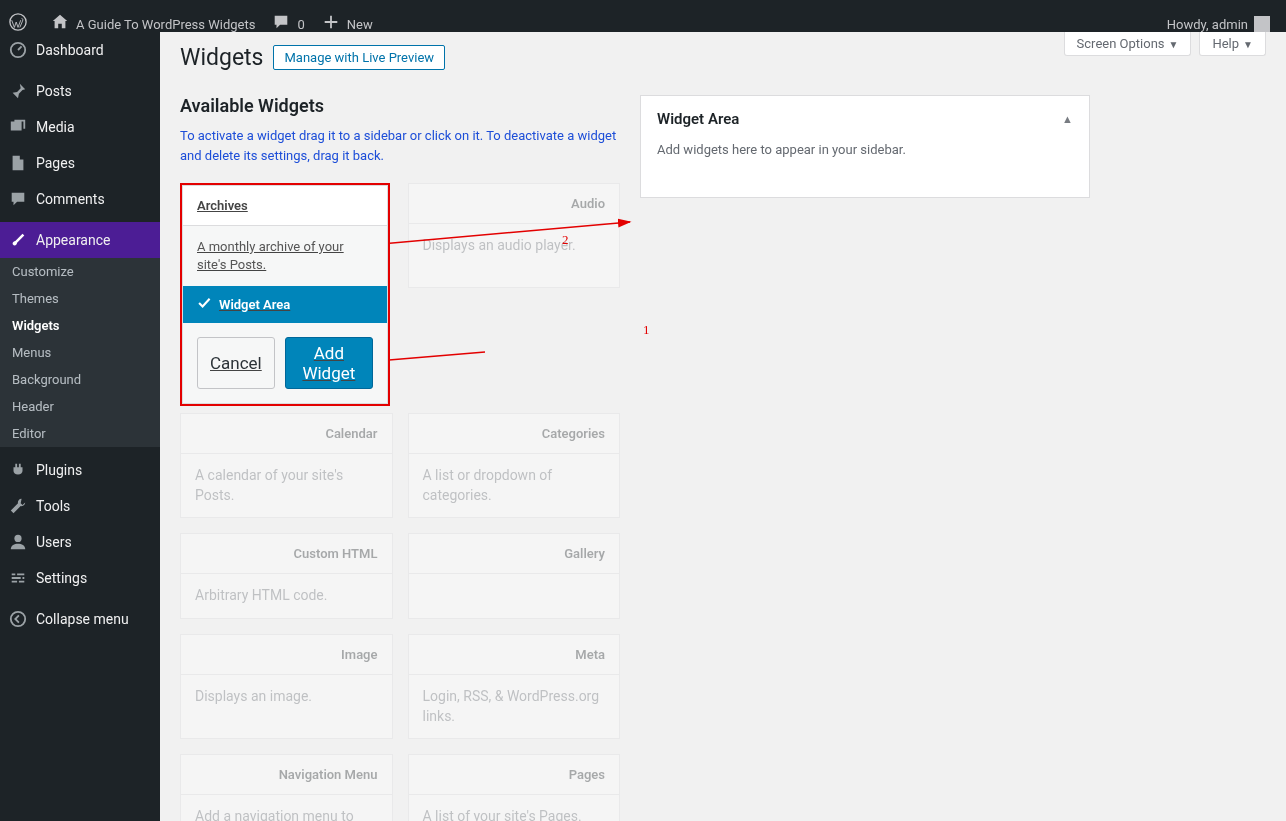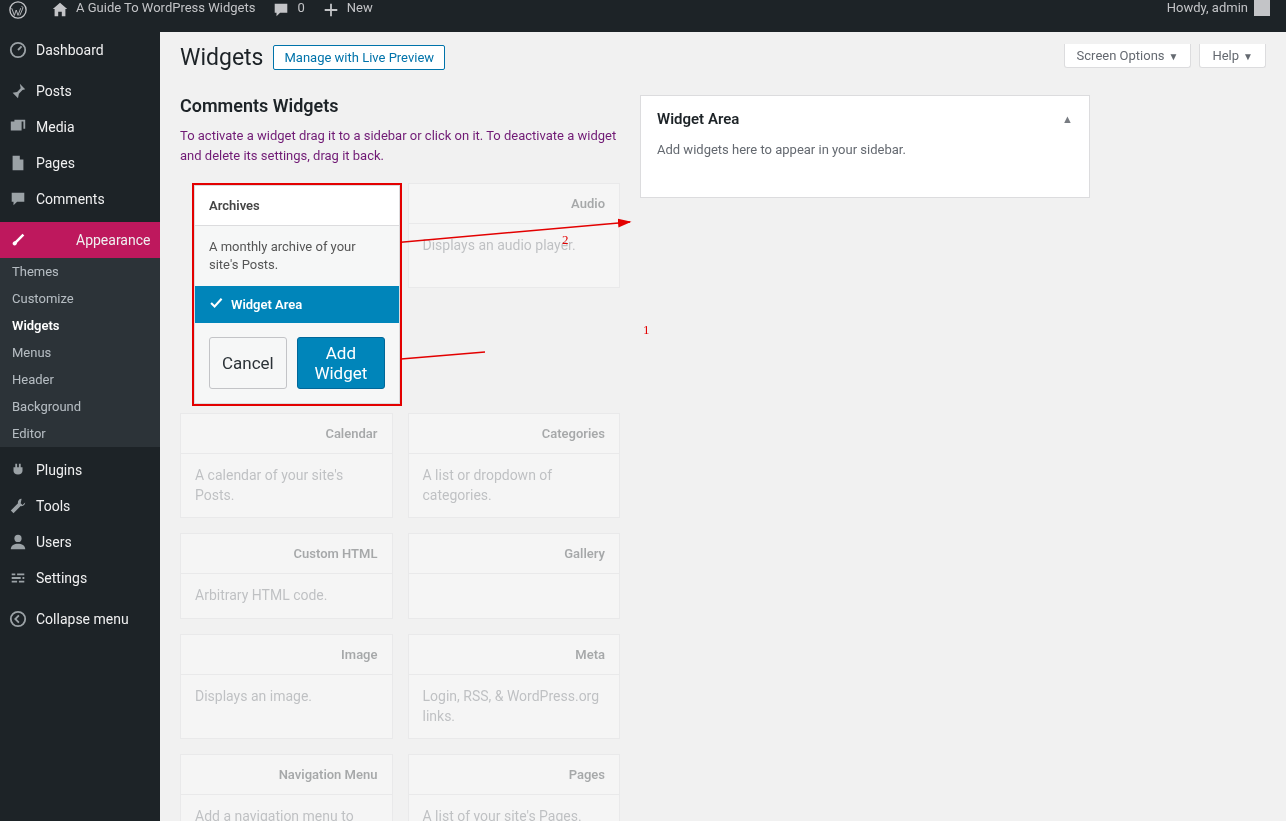--- a/index.html
+++ b/index.html
@@ -1,63 +1,63 @@
 <!DOCTYPE html>
 <html><head>
 <meta charset="utf-8">
 <style>
 * { margin: 0; padding: 0; box-sizing: border-box; font-family: -apple-system, BlinkMacSystemFont, "Segoe UI", Roboto, Oxygen-Sans, Ubuntu, Cantarell, "Helvetica Neue", sans-serif; }
 body { background: #f1f1f1; width: 1286px; height: 821px; overflow: hidden; font-size: 13px; color: #444; }
 
 
 .adminbar { background: #1d2327; color: #f0f0f1; height: 32px; display: flex; align-items: center; justify-content: space-between; font-size: 13px; padding: 0 8px 0 0; }
 .adminbar-left, .adminbar-right { display: flex; align-items: center; height: 100%; }
-.adminbar-item { display: flex; align-items: flex-start; height: 100%; padding: 0 8px; cursor: pointer; color: #c3c4c7; }
+.adminbar-item { display: flex; align-items: flex-end; height: 100%; padding: 0 8px; cursor: pointer; color: #c3c4c7; }
 .adminbar-item .ic { margin-right: 6px; display: inline-flex; width: 20px; height: 20px; align-items: center; justify-content: center; }
 .adminbar .avatar { width: 16px; height: 16px; background: #c3c4c7; margin-left: 6px; }
 
 
 .wrap { display: flex; height: 789px; }
 .sidebar { width: 160px; background: #1d2327; color: #f0f0f1; font-size: 14px; }
 .menu-item { display: flex; align-items: center; padding: 8px 8px; cursor: pointer; color: #f0f0f1; }
-.menu-item.current { background: #be185d; position: relative; gap: 40px; }
+.menu-item.current { background: #4c1d95; position: relative; }
 .menu-item.current::after { content: ""; position: absolute; right: -8px; top: 50%; margin-top: -8px; border: 8px solid transparent; border-right-color: #f1f1f1; }
 .menu-item .ic { width: 20px; height: 20px; margin-right: 8px; display: inline-flex; align-items: center; justify-content: center; color: rgba(240,246,252,.6); }
 .menu-item.current .ic { color: #fff; }
 .submenu { background: #2c3338; font-size: 13px; }
 .submenu-item { padding: 6px 12px; cursor: pointer; color: rgba(240,246,252,.7); }
 .submenu-item.current { color: #fff; font-weight: 600; }
 .menu-sep { height: 5px; }
 
 
 .content { flex: 1; padding: 0; position: relative; }
-.top-actions { position: absolute; right: 20px; top: 0; display: flex; gap: 8px; margin-top: 12px; }
+.top-actions { position: absolute; right: 20px; top: 0; display: flex; gap: 8px; }
 .screen-btn { background: #fff; border: 1px solid #dcdcde; border-top: none; padding: 4px 12px; font-size: 13px; cursor: pointer; color: #646970; border-bottom-left-radius: 3px; border-bottom-right-radius: 3px; }
 .screen-btn .tri { font-size: 10px; margin-left: 4px; }
 
 .page-head { padding: 12px 20px 0; display: flex; align-items: center; gap: 10px; }
 .page-title { font-size: 23px; font-weight: 400; color: #1d2327; }
 .live-preview { border: 1px solid #0073aa; color: #0073aa; background: #fff; padding: 4px 10px; font-size: 13px; border-radius: 2px; cursor: pointer; }
 
 .cols { display: flex; gap: 20px; padding: 24px 20px 20px; align-items: flex-start; }
 .left-col { width: 440px; position: relative; }
 .right-col { flex: 1; }
 
 .section-title { font-size: 18px; font-weight: 600; color: #1d2327; margin-bottom: 10px; }
-.section-desc { font-size: 13px; color: #701a75; line-height: 1.5; margin-bottom: 18px; }
+.section-desc { font-size: 13px; color: #1d4ed8; line-height: 1.5; margin-bottom: 18px; }
 
 .widgets-grid { position: relative; }
 .widget-row { display: flex; gap: 15px; margin-bottom: 15px; }
 .widget-card { flex: 1; background: #fff; border: 1px solid #dcdcde; }
 .widget-card.dim { opacity: 0.35; }
 .widget-card-title { font-size: 13px; font-weight: 600; padding: 12px 14px; border-bottom: 1px solid #dcdcde; color: #1d2327; text-align: right; }
 .widget-card-desc { font-size: 14px; color: #646970; padding: 12px 14px; line-height: 1.4; }
 
 
-.highlight-box { position: absolute; left: 12px; top: 0; width: 210px; border: 2px solid #e30000; padding: 0; z-index: 5; }
+.highlight-box { position: absolute; left: 0; top: 0; width: 210px; border: 2px solid #e30000; padding: 0; z-index: 5; text-decoration: underline; }
 .archive-expand { background: #f6f7f7; border: 1px solid #dcdcde; }
 .archive-head { background: #fff; border-bottom: 1px solid #dcdcde; padding: 12px 14px; font-weight: 600; font-size: 13px; }
 .archive-desc { padding: 12px 14px; font-size: 13px; color: #555; line-height: 1.4; }
 .area-select { background: #0085ba; color: #fff; padding: 10px 14px; font-size: 13px; display: flex; align-items: center; gap: 8px; margin: 0 0; font-weight: 600; cursor: pointer; }
 .archive-actions { display: flex; justify-content: center; gap: 10px; padding: 14px; }
 .btn { padding: 5px 12px; font-size: 17px; border-radius: 3px; cursor: pointer; }
 .btn-cancel { background: #f6f7f7; border: 1px solid #c3c4c7; color: #2c3338; }
 .btn-primary { background: #0085ba; border: 1px solid #006799; color: #fff; }
 
 
@@ -167,26 +167,26 @@
     <div class="menu-sep"></div>
     <div class="menu-item current">
         <span class="ic">
           <svg viewBox="0 0 20 20" fill="currentColor">
             <path d="M4 14c0-2 2-3 3-3l8-8 2 2-8 8c0 1-1 3-3 3-1 0-2-1-2-2z"></path>
           </svg>
         </span>
         <span>Appearance</span>
       </div>
     <div class="submenu">
+      <div class="submenu-item">Customize</div>
       <div class="submenu-item">Themes</div>
-      <div class="submenu-item">Customize</div>
       <div class="submenu-item current">Widgets</div>
       <div class="submenu-item">Menus</div>
+      <div class="submenu-item">Background</div>
       <div class="submenu-item">Header</div>
-      <div class="submenu-item">Background</div>
       <div class="submenu-item">Editor</div>
     </div>
     <div class="menu-sep"></div>
     <div class="menu-item">
         <span class="ic">
           <svg viewBox="0 0 20 20" fill="currentColor">
             <path d="M7 3v4H5v4c0 2 2 4 5 4s5-2 5-4V7h-2V3h-2v4H9V3z"></path>
           </svg>
         </span>
         <span>Plugins</span>
@@ -234,21 +234,21 @@
       <button class="screen-btn"><span>Help</span><span class="tri">▼</span></button>
     </div>
 
     <div class="page-head">
       <h1 class="page-title">Widgets</h1>
       <button class="live-preview">Manage with Live Preview</button>
     </div>
 
     <div class="cols">
       <div class="left-col">
-        <h2 class="section-title">Comments Widgets</h2>
+        <h2 class="section-title">Available Widgets</h2>
         <p class="section-desc">To activate a widget drag it to a sidebar or click on it. To deactivate a widget and delete its settings, drag it back.</p>
 
         <div class="widgets-grid">
 
           <div class="highlight-box">
             <div class="archive-expand">
               <div class="archive-head">Archives</div>
               <div class="archive-desc">A monthly archive of your site's Posts.</div>
               <div class="area-select">
                 <span><svg width="14" height="14" viewBox="0 0 20 20" fill="none">

